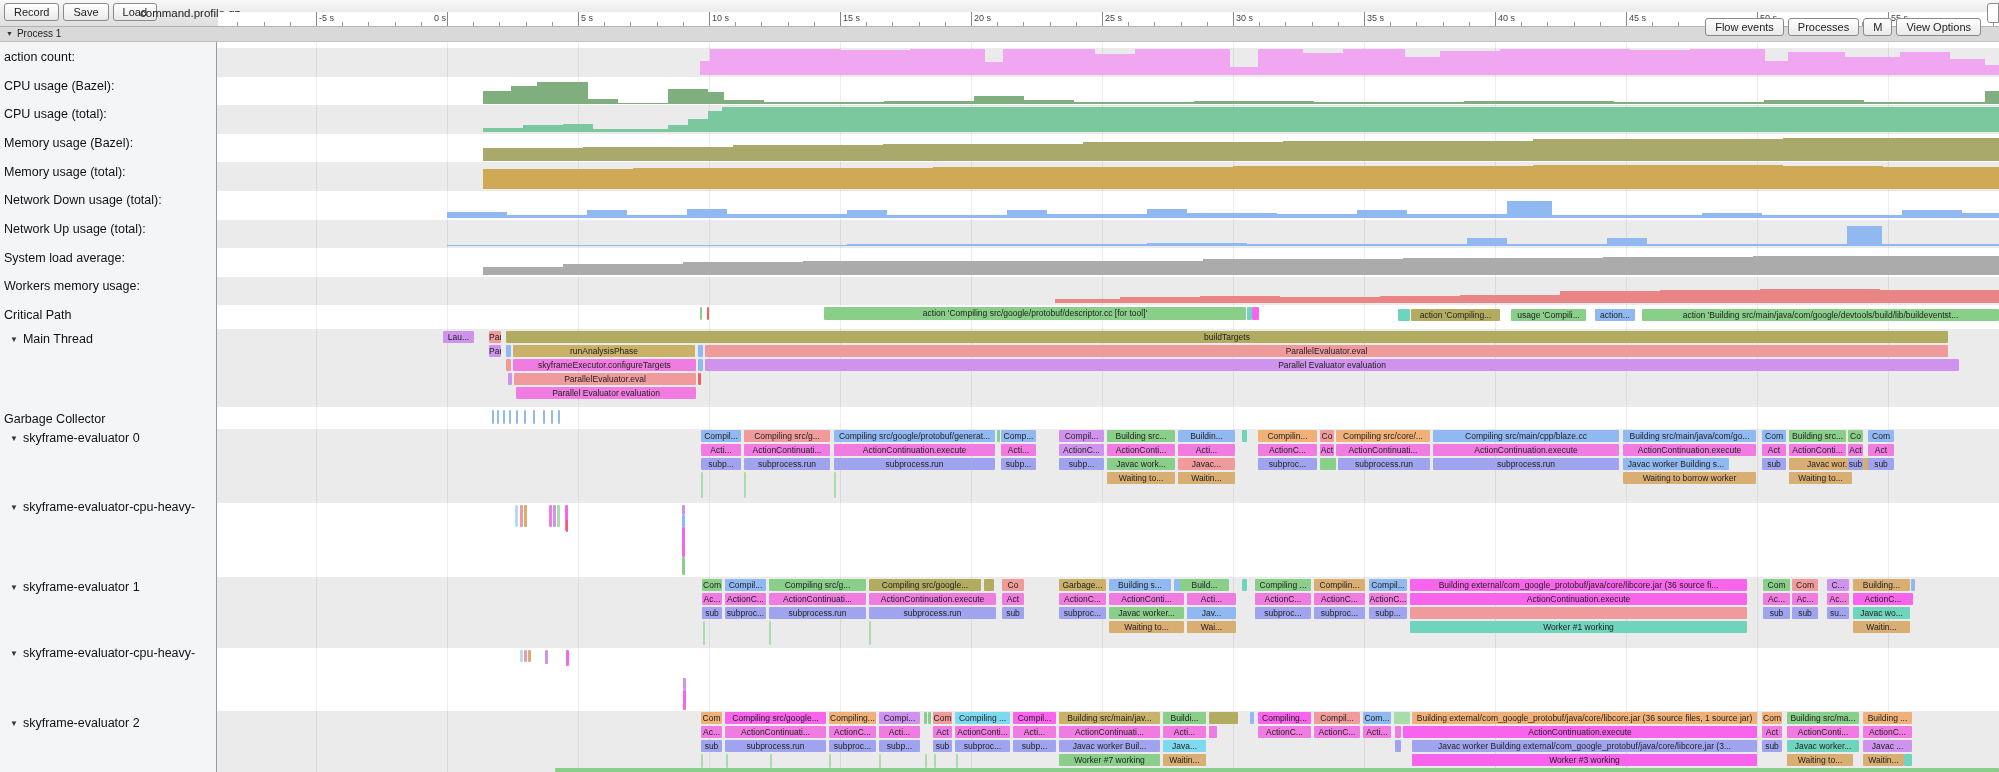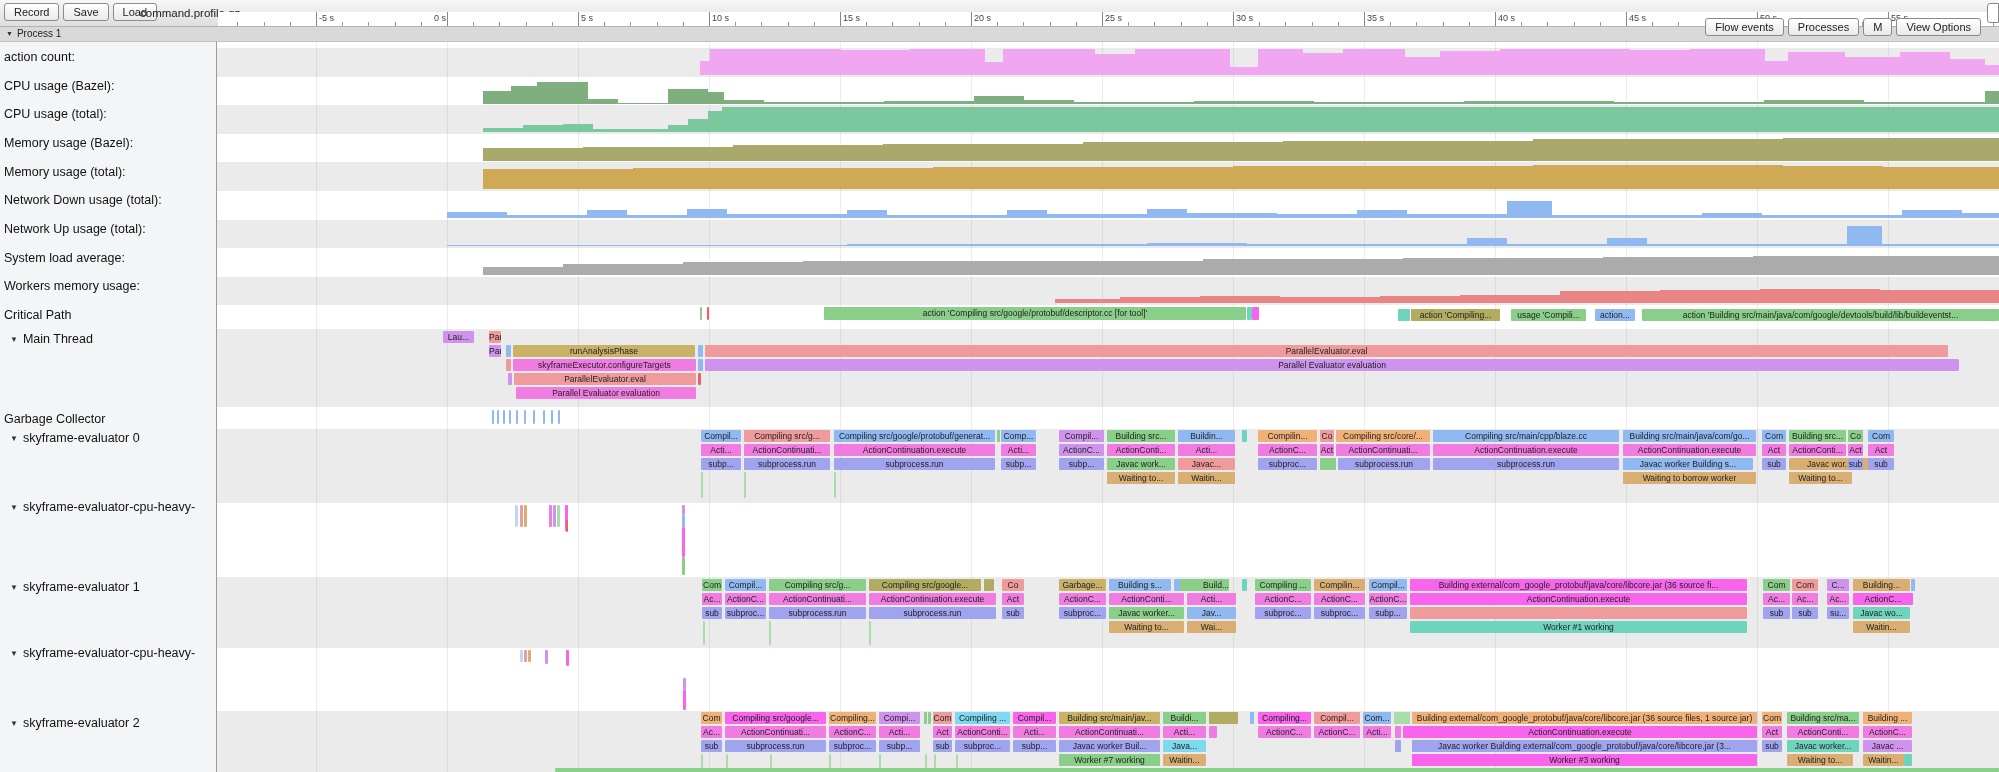--- a/index.html
+++ b/index.html
@@ -325,20 +325,21 @@
       <div class="ev" style="left: 608px; top: 265px; width: 422px; height: 13px; background: rgb(137, 206, 137); line-height: 13px;">action 'Compiling src/google/protobuf/descriptor.cc [for tool]'</div>
       <div class="ev" style="left: 1031px; top: 265px; width: 5px; height: 13px; background: rgb(111, 212, 190); line-height: 13px;"></div>
       <div class="ev" style="left: 1036px; top: 265px; width: 7px; height: 13px; background: rgb(248, 101, 236); line-height: 13px;"></div>
       <div class="ev" style="left: 1182px; top: 267px; width: 12px; height: 12px; background: rgb(111, 212, 190); line-height: 12px;"></div>
       <div class="ev" style="left: 1195px; top: 267px; width: 89px; height: 12px; background: rgb(178, 172, 97); line-height: 12px;">action 'Compiling...</div>
       <div class="ev" style="left: 1295px; top: 267px; width: 75px; height: 12px; background: rgb(137, 206, 137); line-height: 12px;">usage 'Compili...</div>
       <div class="ev" style="left: 1379px; top: 267px; width: 40px; height: 12px; background: rgb(143, 185, 240); line-height: 12px;">action...</div>
       <div class="ev" style="left: 1426px; top: 267px; width: 357px; height: 12px; background: rgb(137, 206, 137); line-height: 12px;">action 'Building src/main/java/com/google/devtools/build/lib/buildeventst...</div>
       <div class="ev" style="left: 227px; top: 289px; width: 31px; height: 12px; background: rgb(207, 147, 238); line-height: 12px;">Lau...</div>
       <div class="ev" style="left: 273px; top: 289px; width: 12px; height: 12px; background: rgb(240, 155, 155); line-height: 12px;">Par</div>
+      <div class="ev" style="left: 290px; top: 289px; width: 1442px; height: 12px; background: rgb(178, 172, 97); line-height: 12px;">buildTargets</div>
       <div class="ev" style="left: 273px; top: 303px; width: 12px; height: 12px; background: rgb(207, 147, 238); line-height: 12px;">Par</div>
       <div class="ev" style="left: 290px; top: 303px; width: 5px; height: 12px; background: rgb(143, 185, 240); line-height: 12px;"></div>
       <div class="ev" style="left: 297px; top: 303px; width: 182px; height: 12px; background: rgb(201, 177, 104); line-height: 12px;">runAnalysisPhase</div>
       <div class="ev" style="left: 482px; top: 303px; width: 5px; height: 12px; background: rgb(143, 185, 240); line-height: 12px;"></div>
       <div class="ev" style="left: 489px; top: 303px; width: 1243px; height: 12px; background: rgb(240, 155, 155); line-height: 12px;">ParallelEvaluator.eval</div>
       <div class="ev" style="left: 290px; top: 317px; width: 5px; height: 12px; background: rgb(240, 155, 155); line-height: 12px;"></div>
       <div class="ev" style="left: 297px; top: 317px; width: 183px; height: 12px; background: rgb(240, 124, 226); line-height: 12px;">skyframeExecutor.configureTargets</div>
       <div class="ev" style="left: 482px; top: 317px; width: 5px; height: 12px; background: rgb(143, 185, 240); line-height: 12px;"></div>
       <div class="ev" style="left: 489px; top: 317px; width: 1254px; height: 12px; background: rgb(207, 147, 238); line-height: 12px;">Parallel Evaluator evaluation</div>
       <div class="ev" style="left: 292px; top: 331px; width: 4px; height: 12px; background: rgb(207, 147, 238); line-height: 12px;"></div>
@@ -393,21 +394,21 @@
       <div class="ev" style="left: 528px; top: 416px; width: 86px; height: 12px; background: rgb(160, 164, 239); line-height: 12px;">subprocess.run</div>
       <div class="ev" style="left: 618px; top: 416px; width: 161px; height: 12px; background: rgb(160, 164, 239); line-height: 12px;">subprocess.run</div>
       <div class="ev" style="left: 785px; top: 416px; width: 35px; height: 12px; background: rgb(160, 164, 239); line-height: 12px;">subp...</div>
       <div class="ev" style="left: 843px; top: 416px; width: 45px; height: 12px; background: rgb(160, 164, 239); line-height: 12px;">subp...</div>
       <div class="ev" style="left: 891px; top: 416px; width: 68px; height: 12px; background: rgb(137, 206, 137); line-height: 12px;">Javac work...</div>
       <div class="ev" style="left: 962px; top: 416px; width: 57px; height: 12px; background: rgb(240, 155, 155); line-height: 12px;">Javac...</div>
       <div class="ev" style="left: 1042px; top: 416px; width: 59px; height: 12px; background: rgb(160, 164, 239); line-height: 12px;">subproc...</div>
       <div class="ev" style="left: 1104px; top: 416px; width: 16px; height: 12px; background: rgb(137, 206, 137); line-height: 12px;"></div>
       <div class="ev" style="left: 1122px; top: 416px; width: 92px; height: 12px; background: rgb(160, 164, 239); line-height: 12px;">subprocess.run</div>
       <div class="ev" style="left: 1217px; top: 416px; width: 186px; height: 12px; background: rgb(160, 164, 239); line-height: 12px;">subprocess.run</div>
-      <div class="ev" style="left: 1407px; top: 416px; width: 130px; height: 12px; background: rgb(143, 185, 240); line-height: 12px;">Javac worker Building s...</div>
+      <div class="ev" style="left: 1407px; top: 416px; width: 106px; height: 12px; background: rgb(143, 185, 240); line-height: 12px;">Javac worker Building s...</div>
       <div class="ev" style="left: 1546px; top: 416px; width: 24px; height: 12px; background: rgb(160, 164, 239); line-height: 12px;">sub</div>
       <div class="ev" style="left: 1573px; top: 416px; width: 81px; height: 12px; background: rgb(216, 174, 114); line-height: 12px;">Javac wor...</div>
       <div class="ev" style="left: 1632px; top: 416px; width: 15px; height: 12px; background: rgb(160, 164, 239); line-height: 12px;">sub</div>
       <div class="ev" style="left: 1652px; top: 416px; width: 26px; height: 12px; background: rgb(160, 164, 239); line-height: 12px;">sub</div>
       <div class="ev" style="left: 891px; top: 430px; width: 68px; height: 12px; background: rgb(216, 174, 114); line-height: 12px;">Waiting to...</div>
       <div class="ev" style="left: 962px; top: 430px; width: 57px; height: 12px; background: rgb(216, 174, 114); line-height: 12px;">Waitin...</div>
       <div class="ev" style="left: 1407px; top: 430px; width: 133px; height: 12px; background: rgb(216, 174, 114); line-height: 12px;">Waiting to borrow worker</div>
       <div class="ev" style="left: 1573px; top: 430px; width: 63px; height: 12px; background: rgb(216, 174, 114); line-height: 12px;">Waiting to...</div>
       <div class="ev" style="left: 485px; top: 430px; width: 2px; height: 26px; background: rgb(168, 220, 168); line-height: 26px;"></div>
       <div class="ev" style="left: 528px; top: 430px; width: 2px; height: 26px; background: rgb(168, 220, 168); line-height: 26px;"></div>
@@ -426,21 +427,21 @@
       <div class="ev" style="left: 466px; top: 515px; width: 3px; height: 18px; background: rgb(137, 206, 137); line-height: 18px;"></div>
       <div class="ev" style="left: 486px; top: 537px; width: 20px; height: 12px; background: rgb(137, 206, 137); line-height: 12px;">Com</div>
       <div class="ev" style="left: 509px; top: 537px; width: 41px; height: 12px; background: rgb(143, 185, 240); line-height: 12px;">Compil...</div>
       <div class="ev" style="left: 553px; top: 537px; width: 97px; height: 12px; background: rgb(137, 206, 137); line-height: 12px;">Compiling src/g...</div>
       <div class="ev" style="left: 653px; top: 537px; width: 112px; height: 12px; background: rgb(178, 172, 97); line-height: 12px;">Compiling src/google...</div>
       <div class="ev" style="left: 768px; top: 537px; width: 10px; height: 12px; background: rgb(178, 172, 97); line-height: 12px;"></div>
       <div class="ev" style="left: 786px; top: 537px; width: 22px; height: 12px; background: rgb(240, 155, 155); line-height: 12px;">Co</div>
       <div class="ev" style="left: 843px; top: 537px; width: 47px; height: 12px; background: rgb(201, 177, 104); line-height: 12px;">Garbage...</div>
       <div class="ev" style="left: 893px; top: 537px; width: 62px; height: 12px; background: rgb(143, 185, 240); line-height: 12px;">Building s...</div>
       <div class="ev" style="left: 958px; top: 537px; width: 10px; height: 12px; background: rgb(143, 185, 240); line-height: 12px;"></div>
-      <div class="ev" style="left: 964px; top: 537px; width: 49px; height: 12px; background: rgb(137, 206, 137); line-height: 12px; text-align: right;">Build...</div>
+      <div class="ev" style="left: 964px; top: 537px; width: 49px; height: 12px; background: rgb(137, 206, 137); line-height: 12px;">Build...</div>
       <div class="ev" style="left: 1026px; top: 537px; width: 5px; height: 12px; background: rgb(111, 212, 190); line-height: 12px;"></div>
       <div class="ev" style="left: 1039px; top: 537px; width: 56px; height: 12px; background: rgb(137, 206, 137); line-height: 12px;">Compiling ...</div>
       <div class="ev" style="left: 1098px; top: 537px; width: 51px; height: 12px; background: rgb(216, 174, 114); line-height: 12px;">Compilin...</div>
       <div class="ev" style="left: 1153px; top: 537px; width: 38px; height: 12px; background: rgb(143, 185, 240); line-height: 12px;">Compil...</div>
       <div class="ev" style="left: 1194px; top: 537px; width: 337px; height: 12px; background: rgb(248, 101, 236); line-height: 12px;">Building external/com_google_protobuf/java/core/libcore.jar (36 source fi...</div>
       <div class="ev" style="left: 1547px; top: 537px; width: 27px; height: 12px; background: rgb(137, 206, 137); line-height: 12px;">Com</div>
       <div class="ev" style="left: 1576px; top: 537px; width: 26px; height: 12px; background: rgb(240, 155, 155); line-height: 12px;">Com</div>
       <div class="ev" style="left: 1611px; top: 537px; width: 22px; height: 12px; background: rgb(207, 147, 238); line-height: 12px;">C...</div>
       <div class="ev" style="left: 1637px; top: 537px; width: 57px; height: 12px; background: rgb(216, 174, 114); line-height: 12px;">Building...</div>
       <div class="ev" style="left: 1695px; top: 537px; width: 4px; height: 12px; background: rgb(143, 185, 240); line-height: 12px;"></div>

